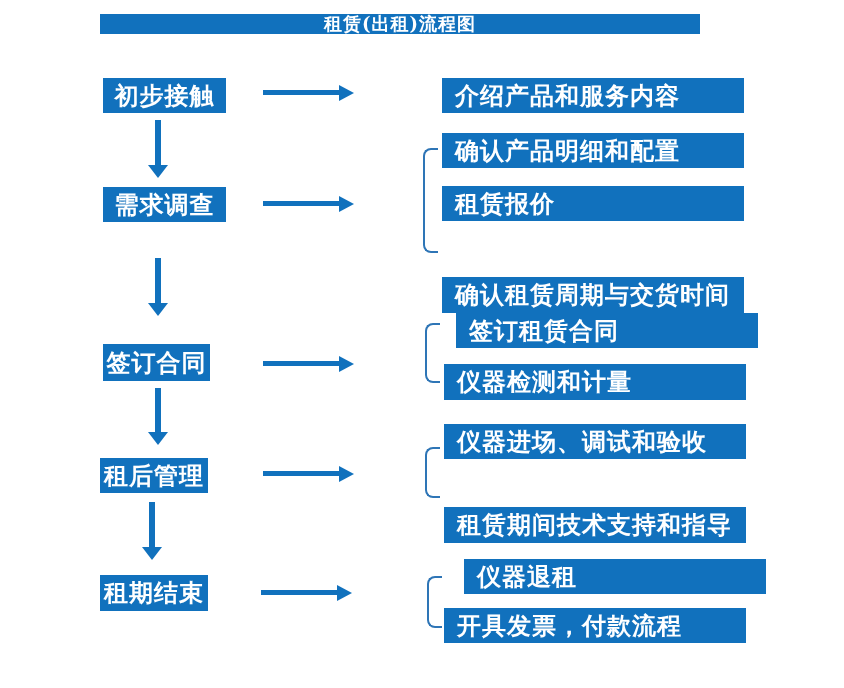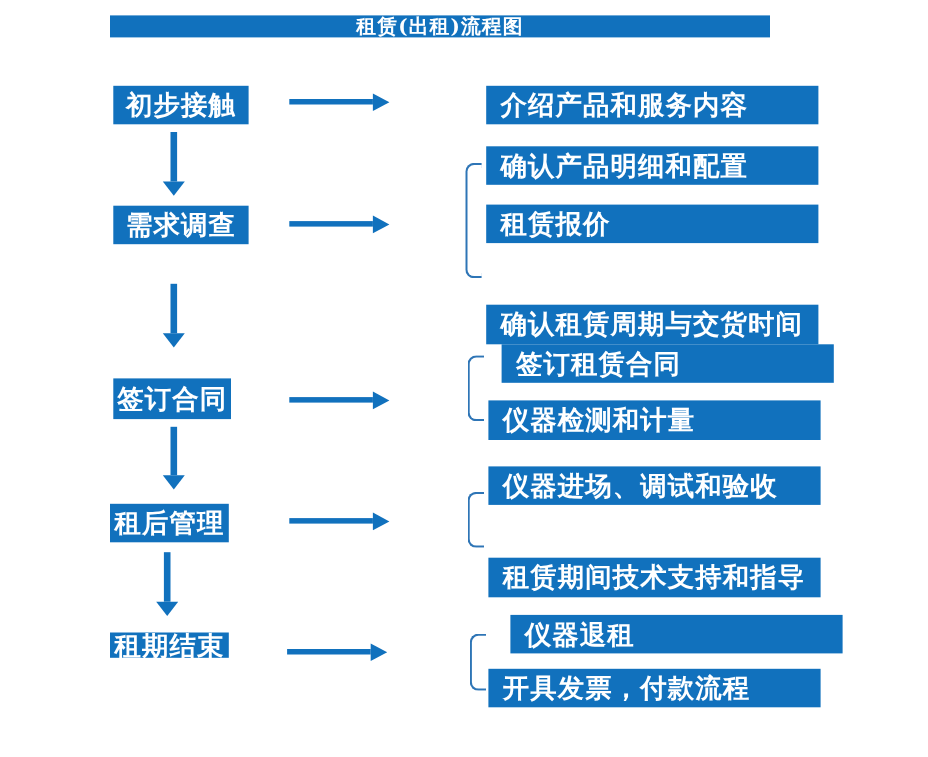--- a/index.html
+++ b/index.html
@@ -36,21 +36,21 @@
     display: flex; align-items: center;
     font-size: 24px;
     letter-spacing: 1px;
     line-height: 1;
   }
   .step { justify-content: center; }
   .s1 { left: 103px; top: 78px;  width: 123px; height: 35px; }
   .s2 { left: 103px; top: 187px; width: 123px; height: 35px; }
   .s3 { left: 103px; top: 344px; width: 107px; height: 37px; }
   .s4 { left: 100px; top: 458px; width: 108px; height: 35px; }
-  .s5 { left: 100px; top: 575px; width: 108px; height: 23px; }
+  .s5 { left: 100px; top: 575px; width: 108px; height: 36px; }
 
   .item { left: 442px; width: 302px; height: 35px; padding-left: 13px; }
   .r1  { top: 78px; }
   .r2  { top: 133px; }
   .r3  { top: 186px; }
   .r4  { top: 241px; height: 36px; margin-top: 36px; }
   .r5  { top: 313px; left: 456px; }
   .r6  { top: 364px; left: 444px; height: 36px; }
   .r7  { top: 424px; left: 444px; }
   .r8  { top: 491px; left: 444px; height: 36px; margin-top: 16px; }

